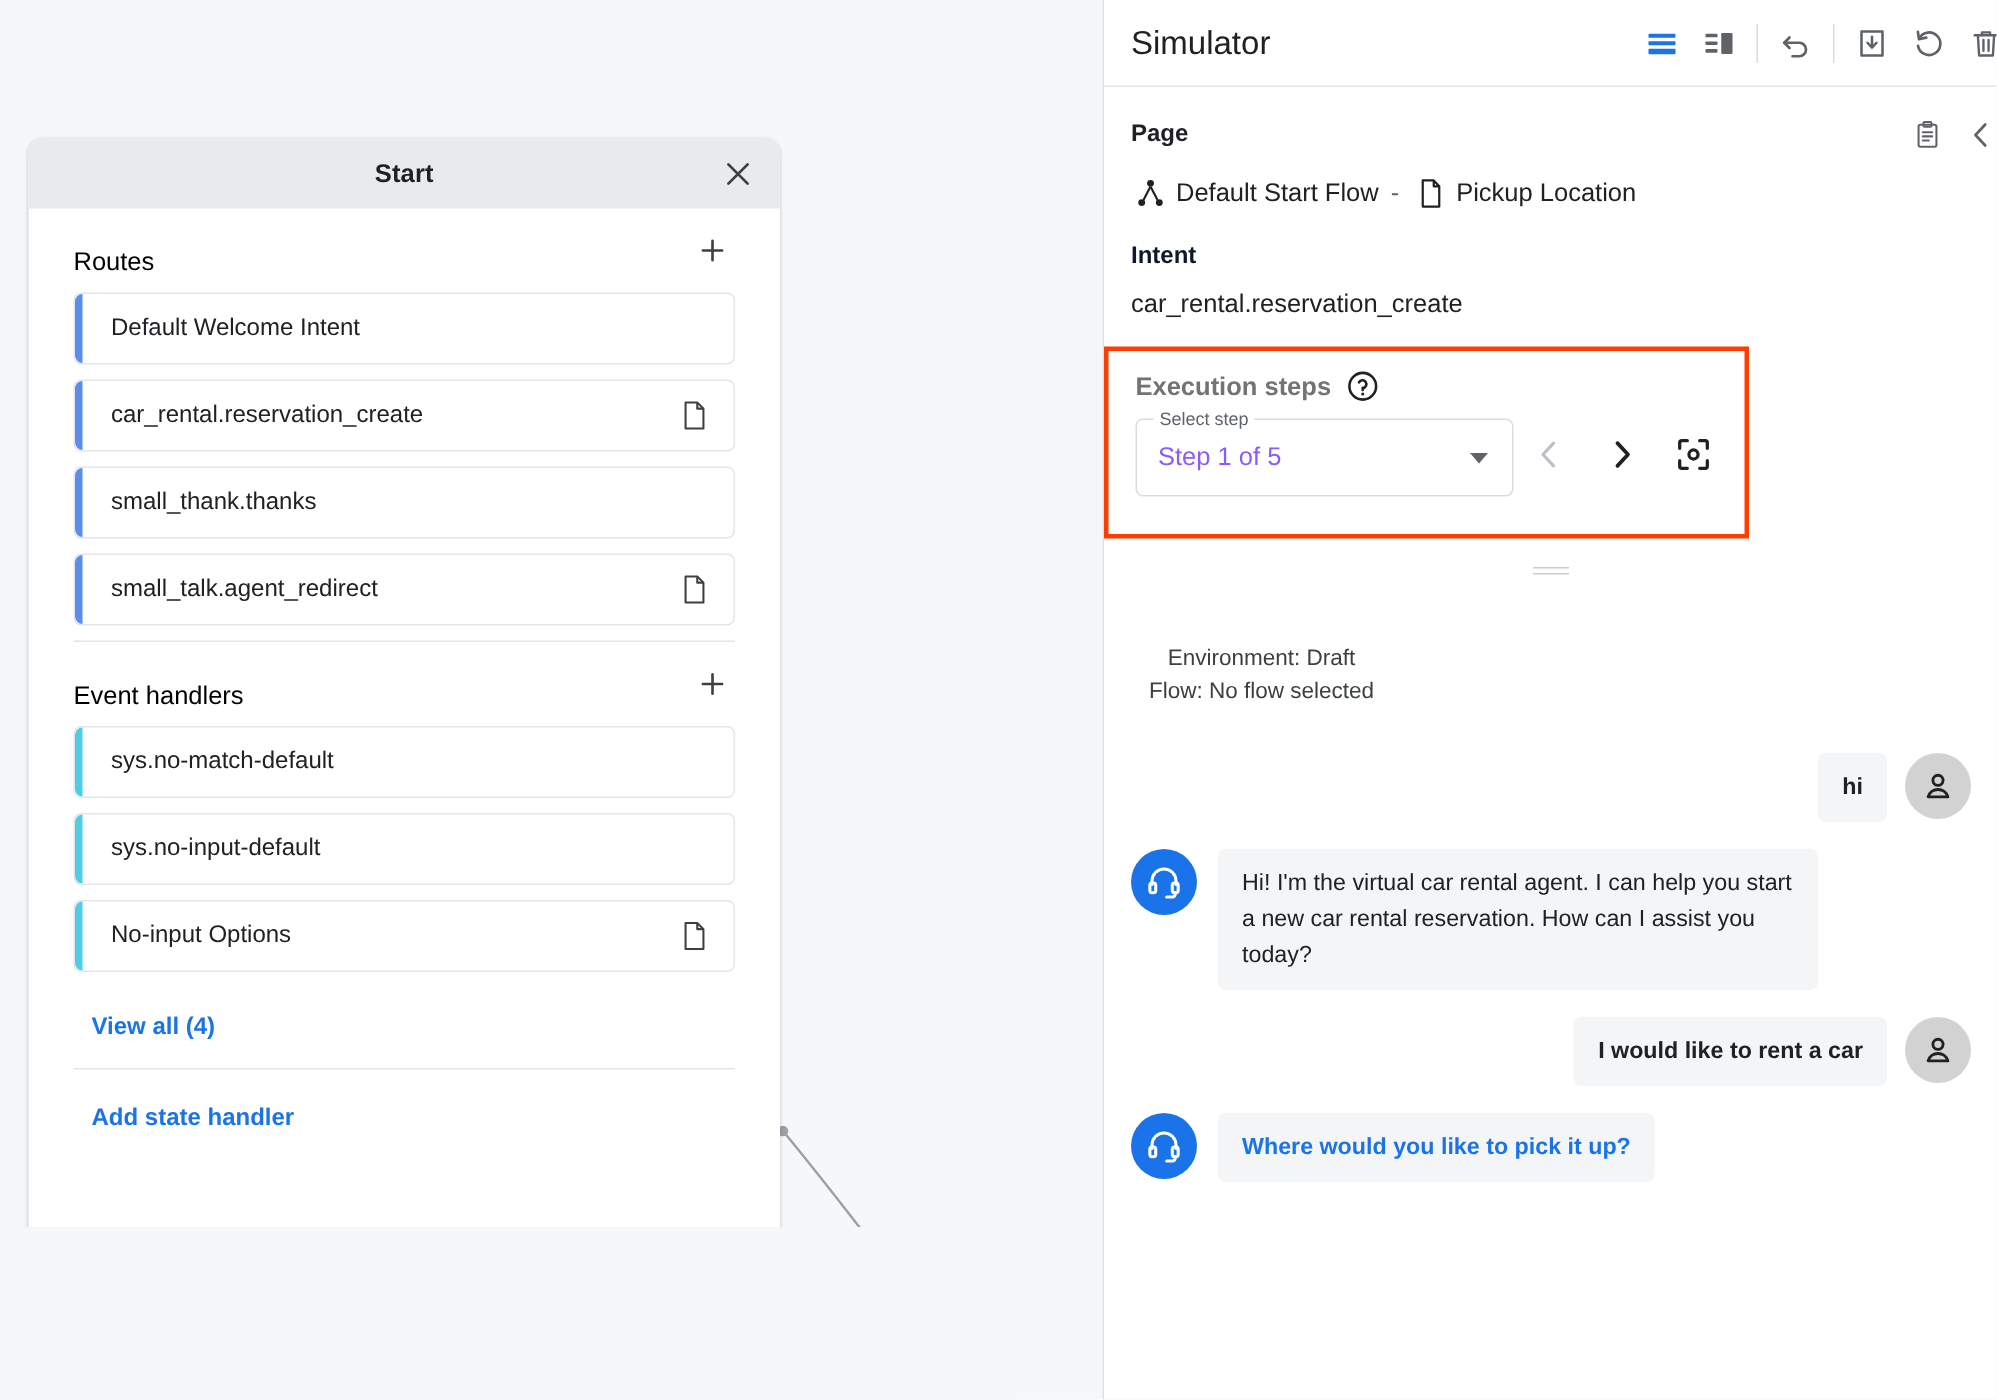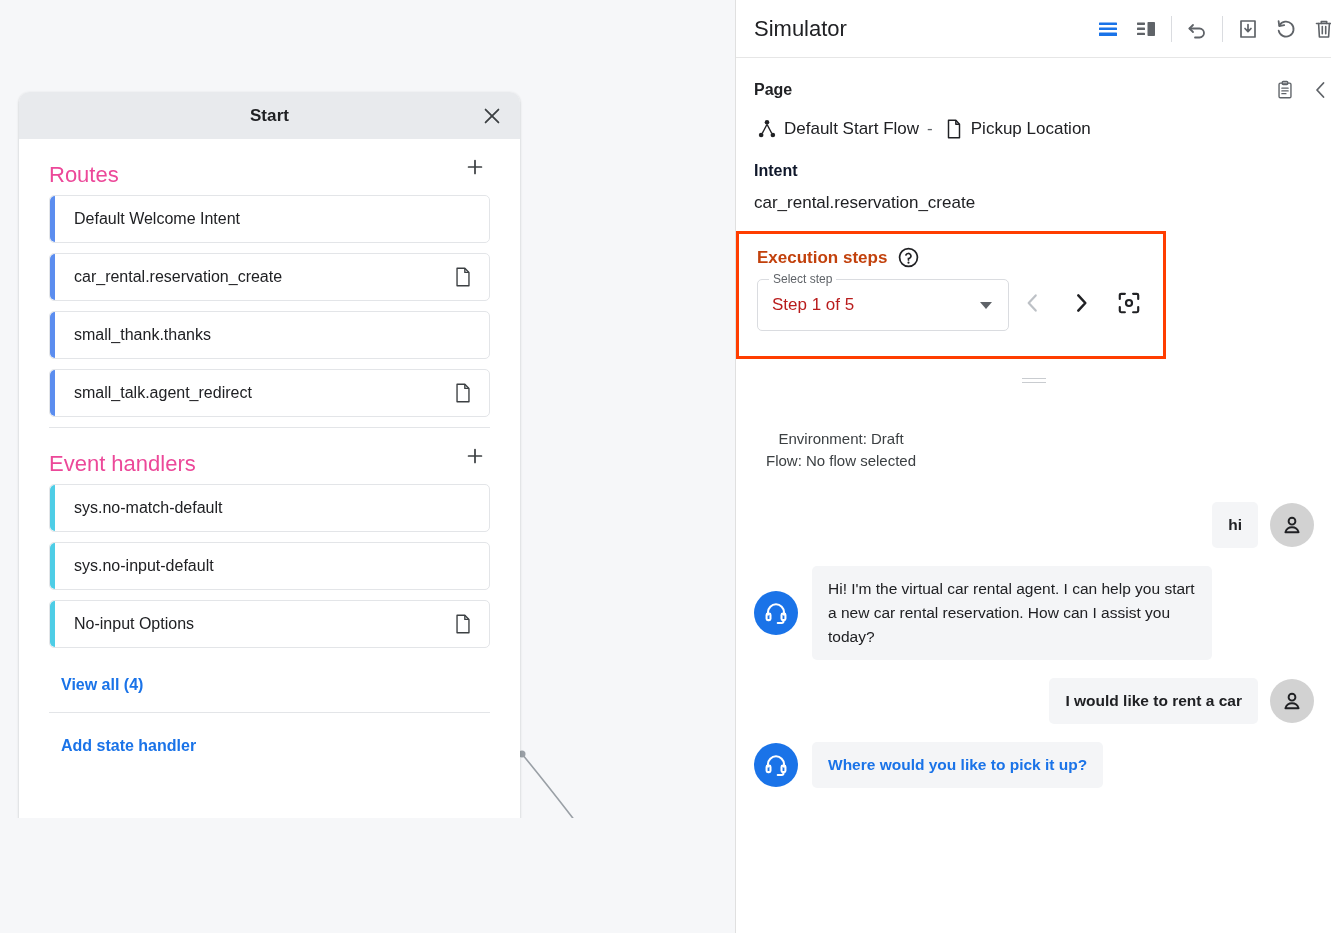--- a/index.html
+++ b/index.html
@@ -42,21 +42,21 @@
   #start-header .close {
     position: absolute; right: 14px; top: 50%; transform: translateY(-50%);
     width: 28px; height: 28px; display: flex; align-items: center; justify-content: center;
     cursor: pointer;
   }
   .card-body { padding: 0 30px; }
   .section-head {
     display: flex; align-items: center; justify-content: space-between;
     height: 56px;
   }
-  .section-head .label { font-size: 22px; color: #ec4899; margin-top: 16px; }
+  .section-head .label { font-size: 17px; color: #000000; margin-top: 16px; }
   .plus-btn {
     width: 30px; height: 30px; display: flex; align-items: center; justify-content: center;
     cursor: pointer; color: #3c4043;
   }
   .row-item {
     position: relative;
     height: 48px;
     margin-bottom: 10px;
     border: 1px solid #e3e5e8;
     border-radius: 5px;
@@ -148,40 +148,40 @@
   #exec-box {
     position: absolute; left: 0px; top: 231px;
     width: 430px; height: 128px;
     border: 3px solid #ff3d00;
     background: #fff;
     padding: 12px 0 0 18px;
   }
   #exec-head {
     display: flex; align-items: center; gap: 10px;
   }
-  #exec-head .lbl { font-size: 17px; font-weight: 700; color: #c2410c; }
+  #exec-head .lbl { font-size: 17px; font-weight: 700; color: #737373; }
   #exec-controls {
     display: flex; align-items: flex-start; margin-top: 10px;
   }
   #step-select {
     position: relative;
     width: 252px; height: 52px;
     border: 1px solid #dadce0;
     border-radius: 5px;
     display: flex; align-items: center;
     padding: 0 14px;
     cursor: pointer;
     background: #fff;
   }
   #step-select .fl {
     position: absolute; left: 11px; top: -8px;
     background: #fff; padding: 0 4px;
     font-size: 12px; color: #5f6368;
   }
-  #step-select .v { font-size: 17px; color: #b91c1c; flex: 1; }
+  #step-select .v { font-size: 17px; color: #8b5cf6; flex: 1; }
   .ctl-btn {
     width: 48px; height: 48px;
     display: flex; align-items: center; justify-content: center;
     cursor: pointer; color: #202124;
   }
   .ctl-btn.disabled { color: #bdc1c6; }
 
   
   #drag-handle {
     position: absolute; left: 0; top: 371px; width: 596px; height: 18px;
@@ -197,21 +197,21 @@
     display: flex; align-items: flex-start; justify-content: center;
     margin-top: 16px;
     flex-direction: column;
   }
   #env-sep .ln { flex: 1; border-top: 1px solid #e0e0e0; margin-top: 11px; }
   #env-sep .txt {
     padding: 0 12px; text-align: center;
     font-size: 15px; color: #3c4043; line-height: 22px;
     white-space: nowrap;
   }
-  .msg { display: flex; align-items: center; margin-top: 18px; }
+  .msg { display: flex; align-items: flex-start; margin-top: 18px; }
   .msg.user { justify-content: flex-end; }
   .bubble {
     background: #f4f5f7; border-radius: 5px;
     padding: 11px 16px;
     font-size: 15.5px; color: #202124; line-height: 24px;
     max-width: 400px;
   }
   .bubble.bold { font-weight: 700; }
   .bubble.link-txt { color: #1a73e8; font-weight: 700; }
   .avatar {

